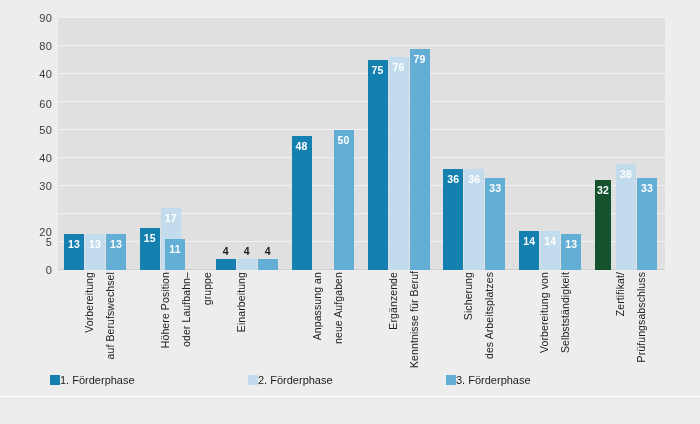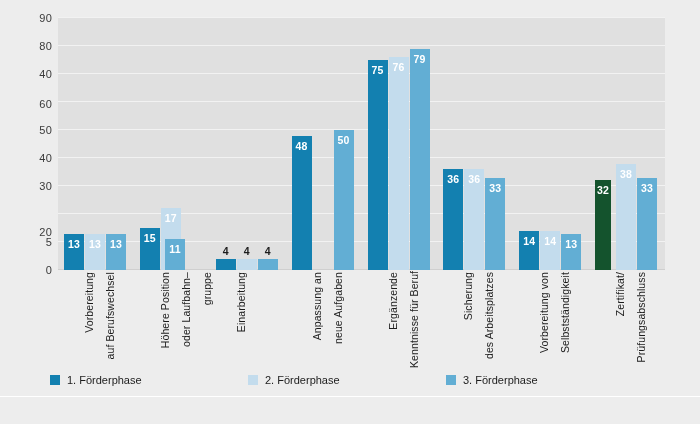--- a/index.html
+++ b/index.html
@@ -128,21 +128,20 @@
     top: 372px;
     width: 600px;
     height: 16px;
   }
   .legend-item {
     position: absolute;
     top: 0;
     height: 16px;
     display: flex;
     align-items: center;
-    gap: 7px;
   }
   .legend-swatch {
     width: 10px;
     height: 10px;
     flex: 0 0 10px;
   }
   .legend-label {
     font-size: 11px;
     color: #1c1c1c;
     line-height: 1;

